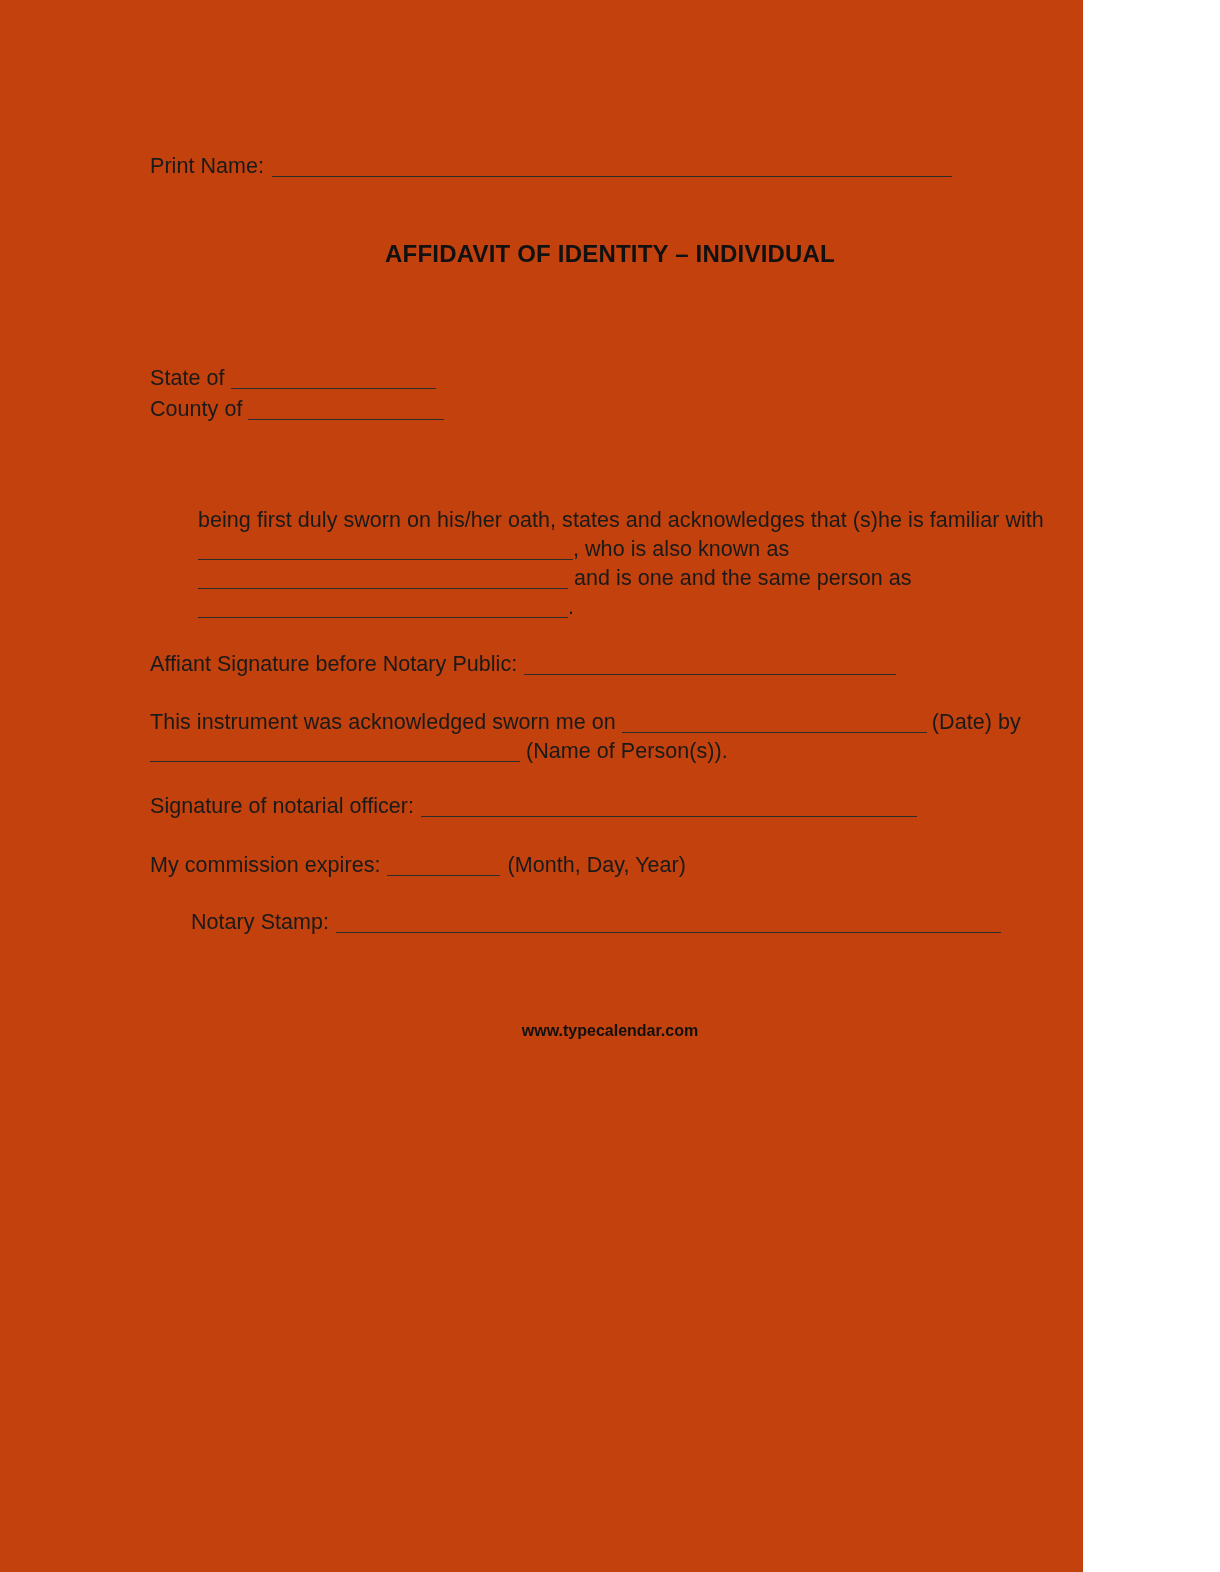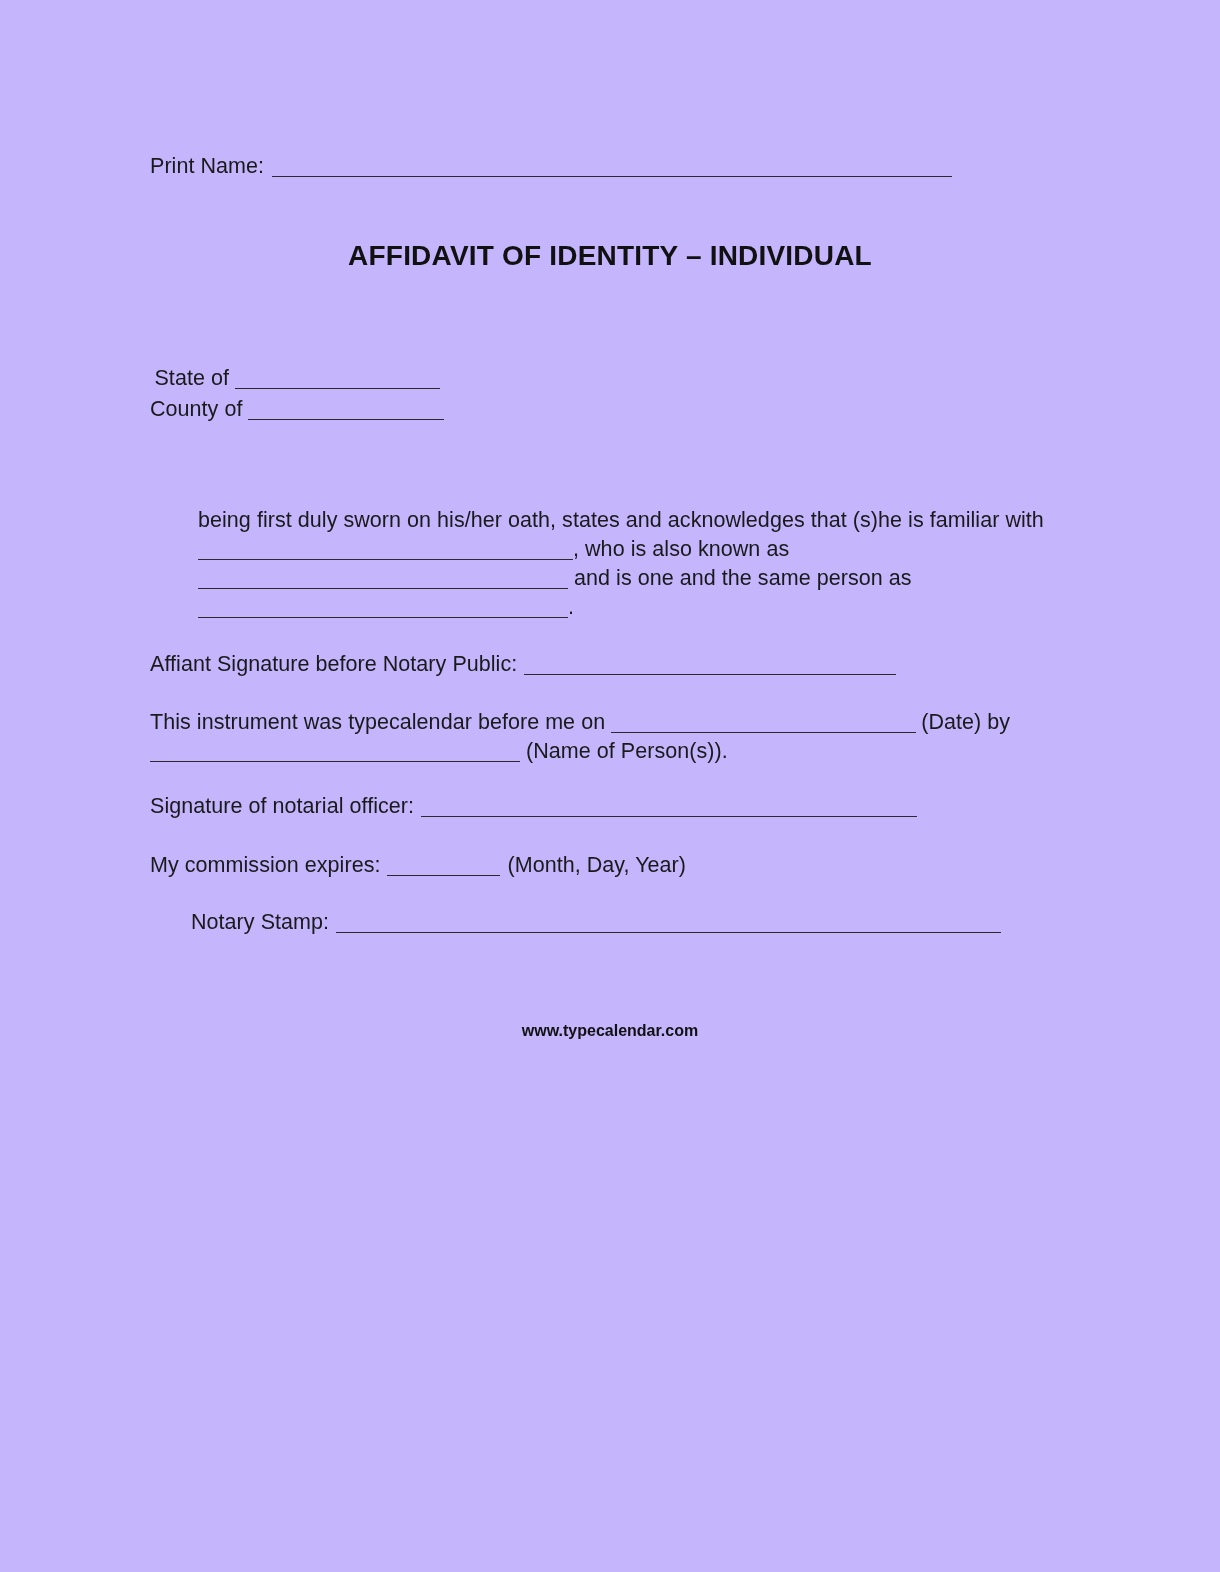--- a/index.html
+++ b/index.html
@@ -5,23 +5,23 @@
   html, body {
     margin: 0;
     padding: 0;
     background: #ffffff;
   }
   body {
     font-family: "Liberation Sans", sans-serif;
   }
   #page {
     position: relative;
-    width: 1220px;
+    width: 1083px;
     height: 1572px;
-    background: #c4b5fd;
+    background: #c2410c;
     overflow: hidden;
   }
   
   .line {
     font-size: 21.5px;
     line-height: 29px;
     color: #1a1a1a;
     letter-spacing: 0.05px;
     white-space: nowrap;
   }
@@ -41,32 +41,31 @@
   }
   #print-name-row .rule { width: 680px; margin-left: 8px; }
 
   
   #doc-title {
     position: absolute;
     left: 0;
     top: 240px;
     width: 1220px;
     text-align: center;
-    font-size: 28px;
+    font-size: 24px;
     font-weight: bold;
     color: #111111;
     letter-spacing: 0.2px;
   }
 
   
   #venue-block {
     position: absolute;
     left: 150px;
     top: 363px;
-    text-align: center;
   }
   #venue-block .line { line-height: 31px; }
   #venue-state .rule  { width: 205px; margin-left: 6px; }
   #venue-county .rule { width: 196px; margin-left: 6px; }
 
   
   #affiant-row {
     position: absolute;
     left: 150px;
     top: 450px;
@@ -172,21 +171,21 @@
       <span class="rule short"></span><span>.</span>
     </div>
   </div>
 
   <div id="affiant-sig-row" class="line">
     <span>Affiant Signature before Notary Public:</span><span class="rule"></span>
   </div>
 
   <div id="ack-block">
     <div class="line">
-      <span>This instrument was typecalendar before me on</span><span class="rule date"></span><span>(Date) by</span>
+      <span>This instrument was acknowledged sworn me on</span><span class="rule date"></span><span>(Date) by</span>
     </div>
     <div class="line">
       <span class="rule name"></span><span>(Name of Person(s)).</span>
     </div>
   </div>
 
   <div id="officer-sig-row" class="line">
     <span>Signature of notarial officer:</span><span class="rule"></span>
   </div>
 

